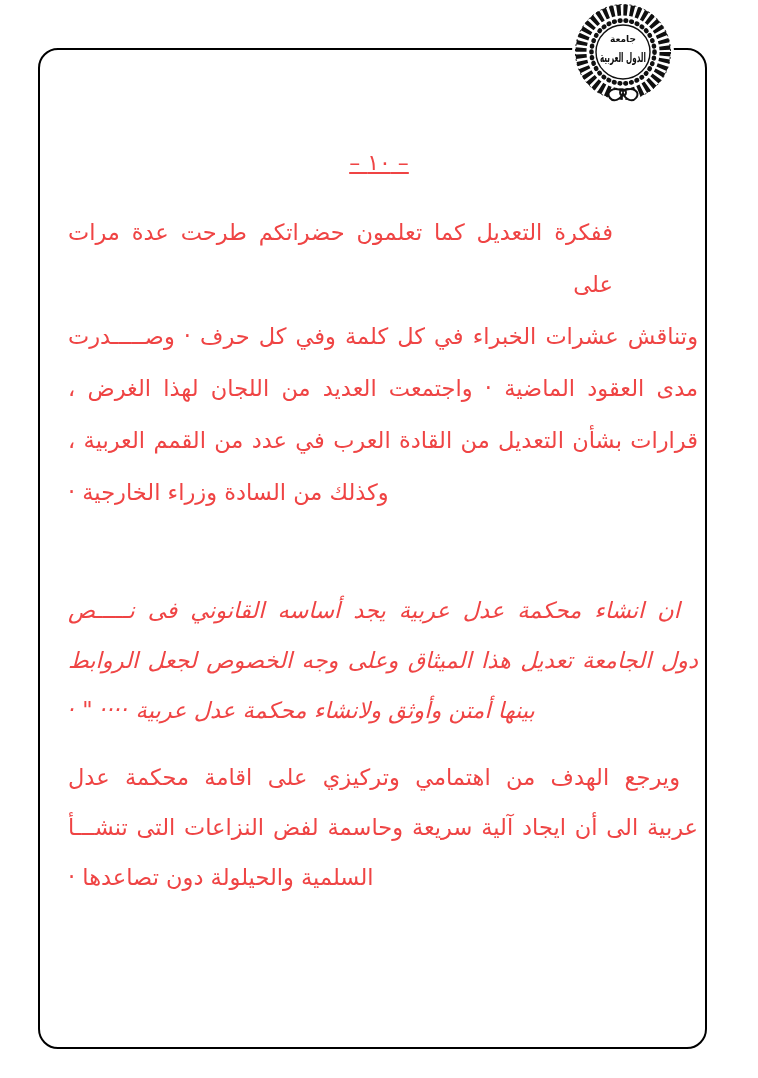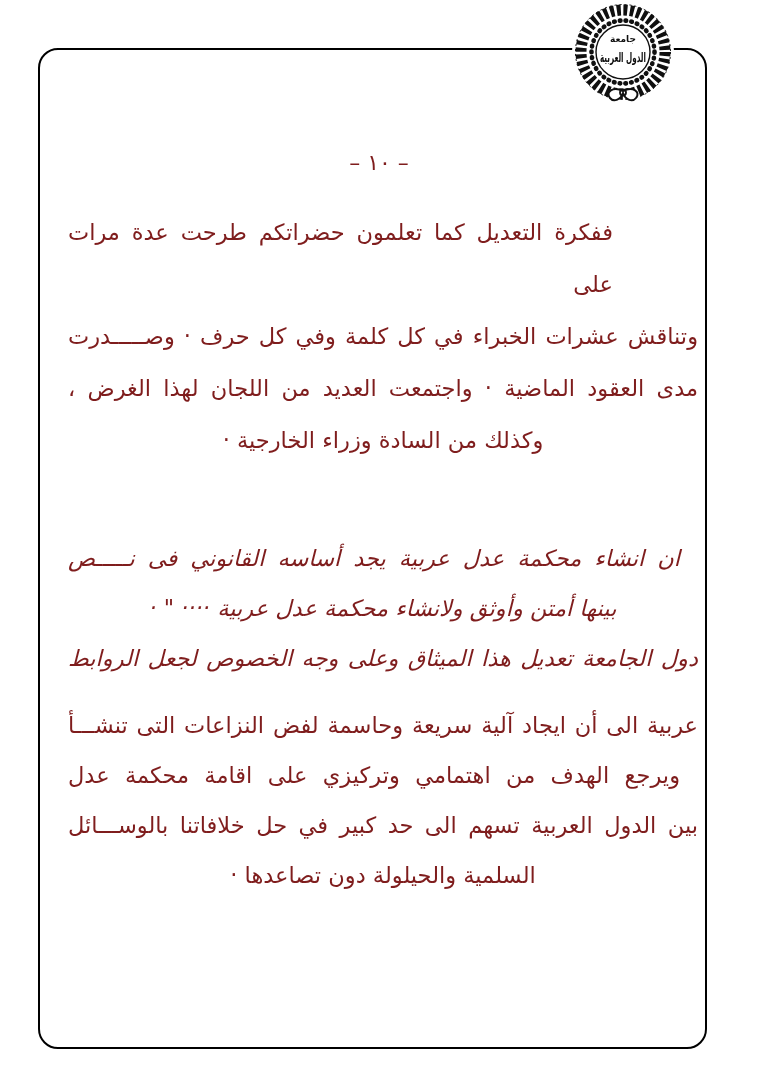--- a/index.html
+++ b/index.html
@@ -2,21 +2,21 @@
 <html lang="ar"><head>
 <meta charset="utf-8">
 <style>
   html, body { margin: 0; padding: 0; background: #ffffff; }
   .page {
     position: relative;
     width: 758px;
     height: 1078px;
     background: #ffffff;
     font-family: "DejaVu Sans", sans-serif;
-    color: #7f1d1d;
+    color: #ef4444;
     overflow: hidden;
   }
   .border-frame {
     position: absolute;
     left: 38px;
     top: 48px;
     width: 665px;
     height: 997px;
     border: 2.5px solid #000000;
     border-radius: 20px;
@@ -30,20 +30,21 @@
   }
   .page-number {
     position: absolute;
     top: 150px;
     left: 0;
     width: 758px;
     text-align: center;
     font-size: 22px;
     letter-spacing: 2px;
     direction: rtl;
+    text-decoration: underline;
   }
   .text-block {
     position: absolute;
     left: 68px;
     top: 206px;
     width: 630px;
     direction: rtl;
     font-size: 22.5px;
     text-align: right;
   }
@@ -51,21 +52,21 @@
   .para-1 { line-height: 52px; }
   .para-2 { line-height: 50px; margin-top: 67px; font-style: italic; }
   .para-3 { line-height: 50px; margin-top: 17px; }
   .line { white-space: nowrap; }
   .line.justify {
     white-space: normal;
     text-align: justify;
     text-align-last: justify;
     text-justify: inter-word;
   }
-  .line.last { text-align: center; }
+  .line.last { text-align: left; }
   .indent-lg { padding-right: 85px; }
   .indent-sm { padding-right: 18px; }
 </style>
 </head>
 <body>
 
 <div class="page">
 
   <div class="border-frame"></div>
 
@@ -87,30 +88,30 @@
   </svg>
 
   <div class="page-number">–  ١٠  –</div>
 
   <div class="text-block">
 
     <div class="para para-1">
       <div class="line justify indent-lg">ففكرة التعديل كما  تعلمون حضراتكم طرحت عدة مرات على</div>
       <div class="line justify">وتناقش عشرات الخبراء  في كل كلمة وفي كل حرف · وصـــــدرت</div>
       <div class="line justify">مدى العقود الماضية · واجتمعت العديد من اللجان لهذا الغرض ،</div>
+      <div class="line justify">قرارات بشأن التعديل من القادة العرب في عدد من القمم العربية ،</div>
       <div class="line last">وكذلك من السادة وزراء  الخارجية ·</div>
     </div>
 
     <div class="para para-2">
       <div class="line justify indent-sm">ان انشاء  محكمة عدل عربية يجد أساسه القانوني فى نـــــص</div>
+      <div class="line justify">دول الجامعة تعديل هذا الميثاق وعلى وجه الخصوص لجعل الروابط</div>
       <div class="line last">بينها  أمتن وأوثق ولانشاء  محكمة عدل عربية ···· " ·</div>
-      <div class="line justify">دول الجامعة تعديل هذا الميثاق وعلى وجه الخصوص لجعل الروابط</div>
     </div>
 
     <div class="para para-3">
+      <div class="line justify indent-sm">ويرجع الهدف من اهتمامي وتركيزي على اقامة محكمة عدل</div>
       <div class="line justify">عربية الى أن ايجاد آلية سريعة وحاسمة لفض النزاعات التى تنشـــأ</div>
-      <div class="line justify indent-sm">ويرجع الهدف من اهتمامي وتركيزي على اقامة محكمة عدل</div>
-      <div class="line justify">بين الدول العربية تسهم الى حد كبير في حل خلافاتنا  بالوســـائل</div>
       <div class="line last">السلمية والحيلولة دون تصاعدها ·</div>
     </div>
 
   </div>
 </div>
 
 </body></html>

